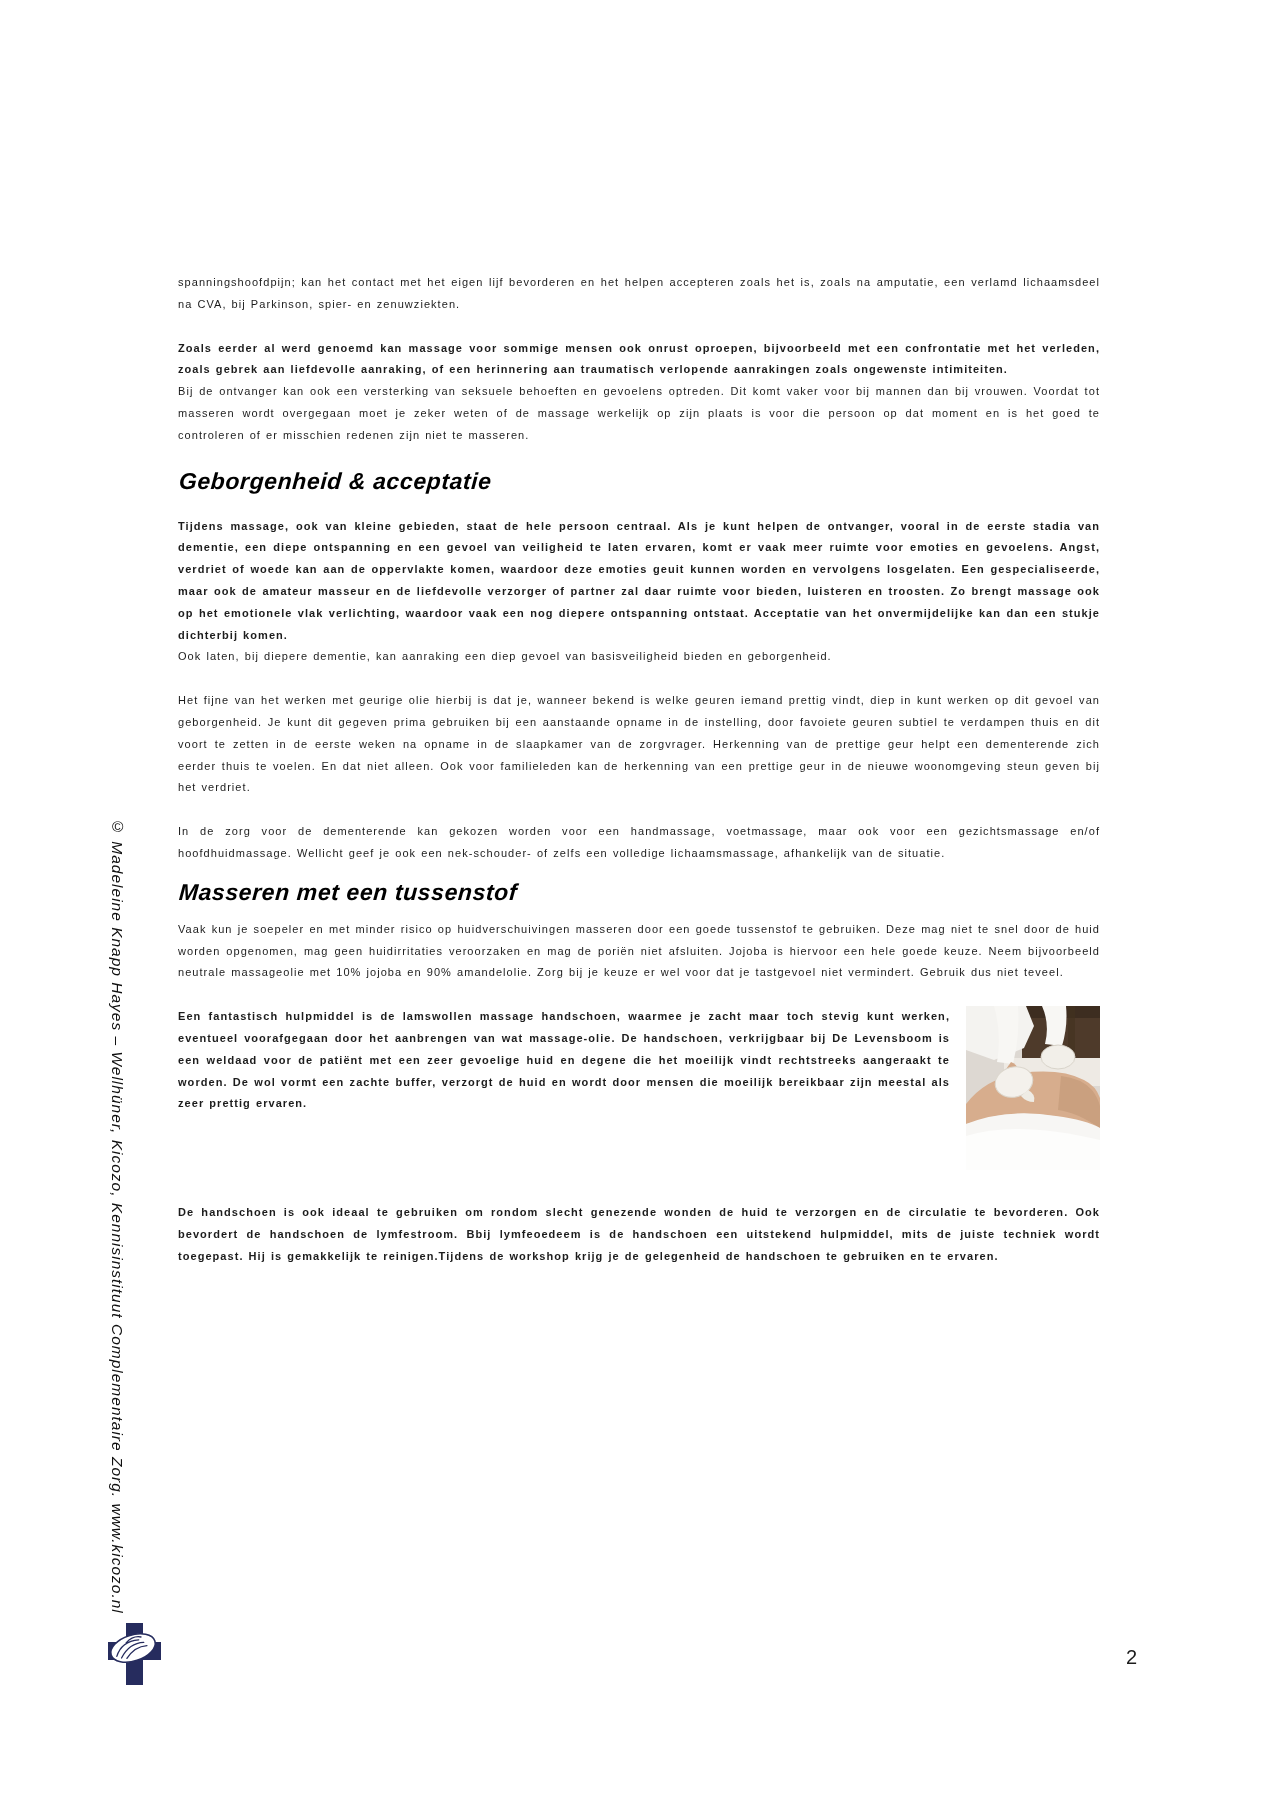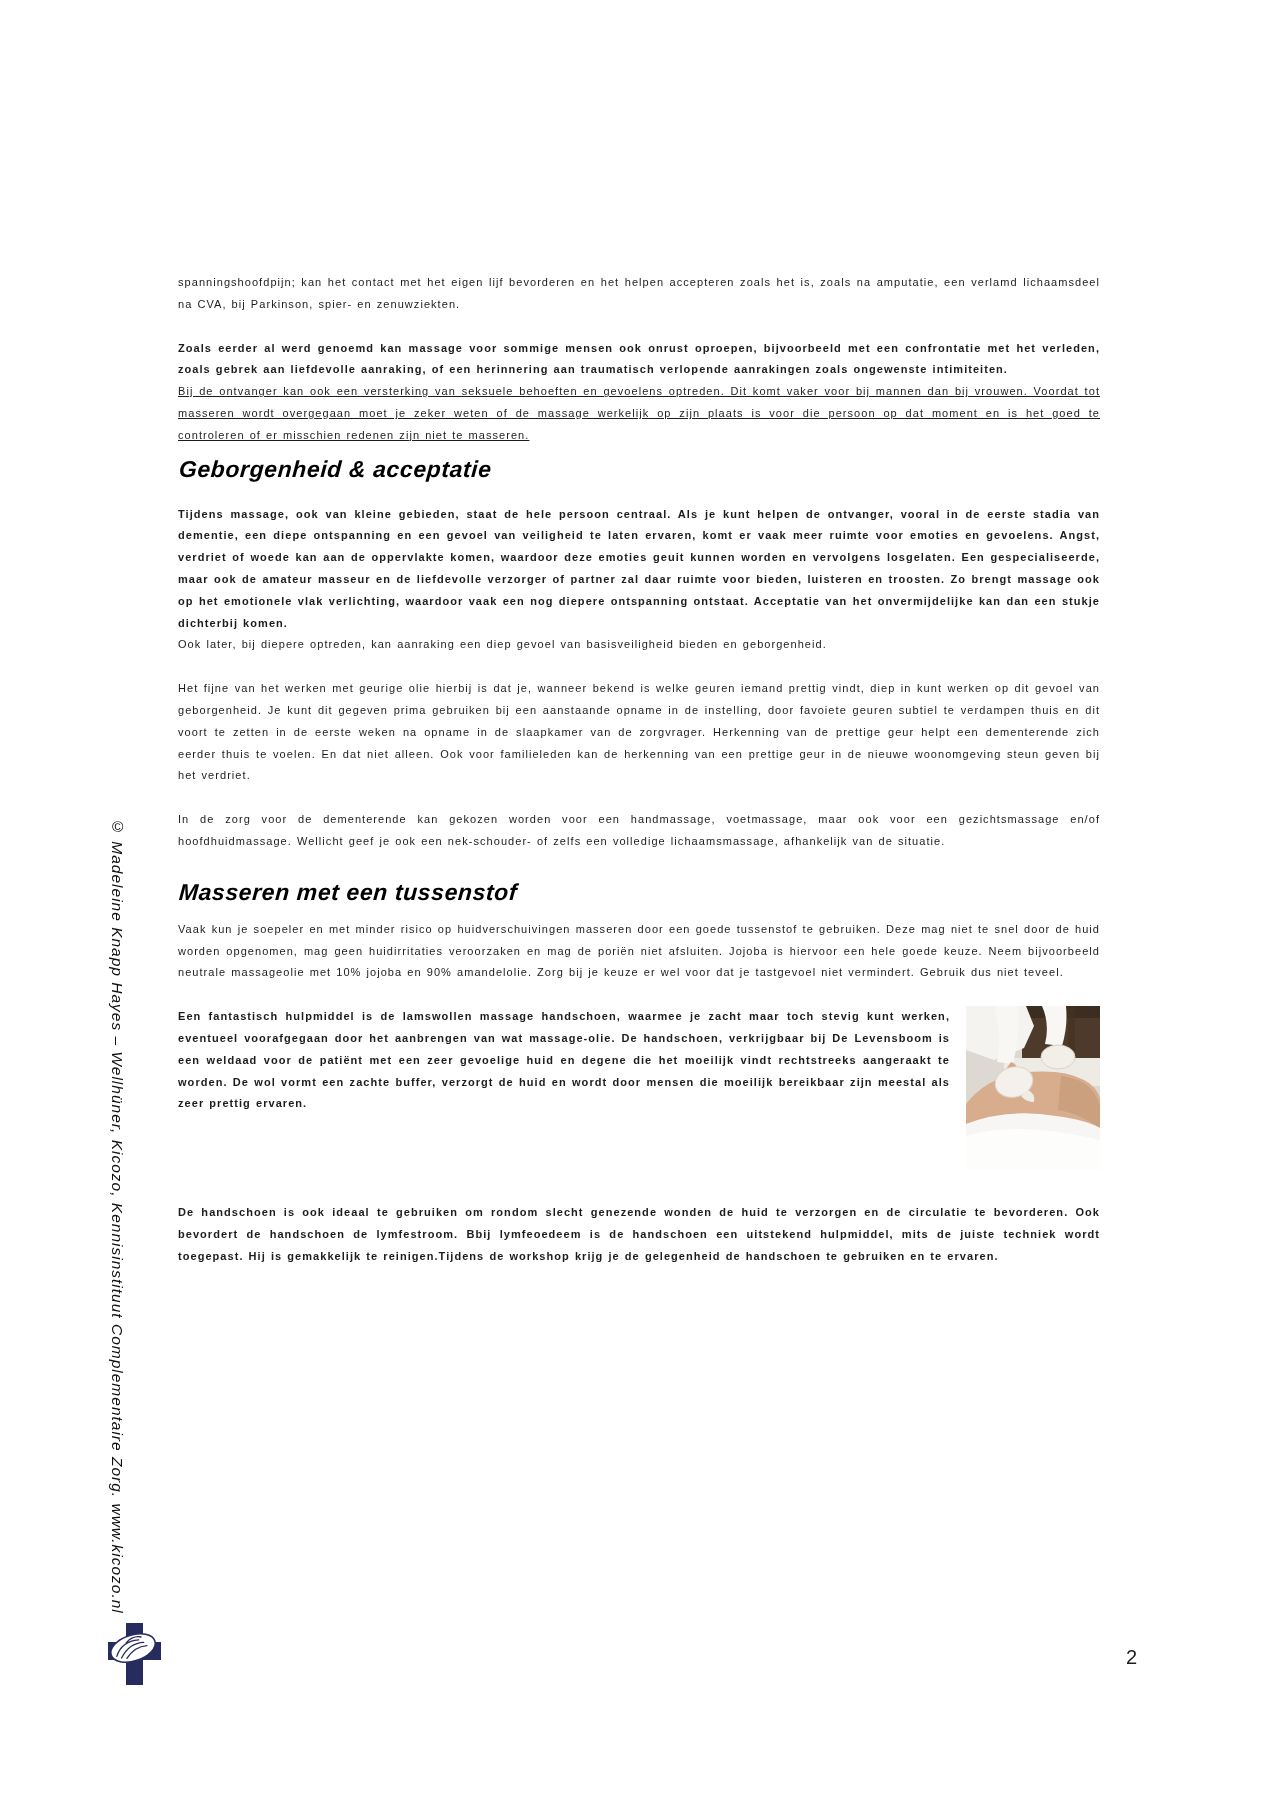--- a/index.html
+++ b/index.html
@@ -24,22 +24,22 @@
   }
   .para {
     margin: 0 0 22px 0;
     font-size: 11px;
     line-height: 21.8px;
     letter-spacing: 1.05px;
     word-spacing: 1px;
     text-align: justify;
   }
   .para.tight { margin-bottom: 0; font-weight: bold; }           
-  .para.before-heading { margin-bottom: 8px; text-decoration: underline; }
-  .para.small-gap { margin-bottom: 25px; }
+  .para.before-heading { margin-bottom: 20px; }
+  .para.small-gap { margin-bottom: 13px; }
   .doc-heading {
     margin: 0 0 21px 0;
     font-size: 23px;
     line-height: 28px;
     font-weight: 700;
     font-style: italic;
     letter-spacing: 0.6px;
     color: #000000;
     transform: skewX(-4deg);
     transform-origin: left bottom;
@@ -109,21 +109,21 @@
 <main class="doc-main">
 
   <p class="para">spanningshoofdpijn; kan het contact met het eigen lijf bevorderen en het helpen accepteren zoals het is, zoals na amputatie, een verlamd lichaamsdeel na CVA, bij Parkinson, spier- en zenuwziekten.</p>
 
   <p class="para tight">Zoals eerder al werd genoemd kan massage voor sommige mensen ook onrust oproepen, bijvoorbeeld met een confrontatie met het verleden, zoals gebrek aan liefdevolle aanraking, of een herinnering aan traumatisch verlopende aanrakingen zoals ongewenste intimiteiten.</p>
   <p class="para before-heading">Bij de ontvanger kan ook een versterking van seksuele behoeften en gevoelens optreden. Dit komt vaker voor bij mannen dan bij vrouwen. Voordat tot masseren wordt overgegaan moet je zeker weten of de massage werkelijk op zijn plaats is voor die persoon op dat moment en is het goed te controleren of er misschien redenen zijn niet te masseren.</p>
 
   <h2 class="doc-heading">Geborgenheid &amp; acceptatie</h2>
 
   <p class="para tight">Tijdens massage, ook van kleine gebieden, staat de hele persoon centraal. Als je kunt helpen de ontvanger, vooral in de eerste stadia van dementie, een diepe ontspanning en een gevoel van veiligheid te laten ervaren, komt er vaak meer ruimte voor emoties en gevoelens. Angst, verdriet of woede kan aan de oppervlakte komen, waardoor deze emoties geuit kunnen worden en vervolgens losgelaten. Een gespecialiseerde, maar ook de amateur masseur en de liefdevolle verzorger of partner zal daar ruimte voor bieden, luisteren en troosten. Zo brengt massage ook op het emotionele vlak verlichting, waardoor vaak een nog diepere ontspanning ontstaat. Acceptatie van het onvermijdelijke kan dan een stukje dichterbij komen.</p>
-  <p class="para">Ook later, bij diepere optreden, kan aanraking een diep gevoel van basisveiligheid bieden en geborgenheid.</p>
+  <p class="para">Ook laten, bij diepere dementie, kan aanraking een diep gevoel van basisveiligheid bieden en geborgenheid.</p>
 
   <p class="para">Het fijne van het werken met geurige olie hierbij is dat je, wanneer bekend is welke geuren iemand prettig vindt, diep in kunt werken op dit gevoel van geborgenheid. Je kunt dit gegeven prima gebruiken bij een aanstaande opname in de instelling, door favoiete geuren subtiel te verdampen thuis en dit voort te zetten in de eerste weken na opname in de slaapkamer van de zorgvrager. Herkenning van de prettige geur helpt een dementerende zich eerder thuis te voelen. En dat niet alleen. Ook voor familieleden kan de herkenning van een prettige geur in de nieuwe woonomgeving steun geven bij het verdriet.</p>
 
   <p class="para small-gap">In de zorg voor de dementerende kan gekozen worden voor een handmassage, voetmassage, maar ook voor een gezichtsmassage en/of hoofdhuidmassage. Wellicht geef je ook een nek-schouder- of zelfs een volledige lichaamsmassage, afhankelijk van de situatie.</p>
 
   <h2 class="doc-heading h2">Masseren met een tussenstof</h2>
 
   <p class="para">Vaak kun je soepeler en met minder risico op huidverschuivingen masseren door een goede tussenstof te gebruiken. Deze mag niet te snel door de huid worden opgenomen, mag geen huidirritaties veroorzaken en mag de poriën niet afsluiten. Jojoba is hiervoor een hele goede keuze. Neem bijvoorbeeld neutrale massageolie met 10% jojoba en 90% amandelolie. Zorg bij je keuze er wel voor dat je tastgevoel niet vermindert. Gebruik dus niet teveel.</p>
 
   <div class="p7-row">

